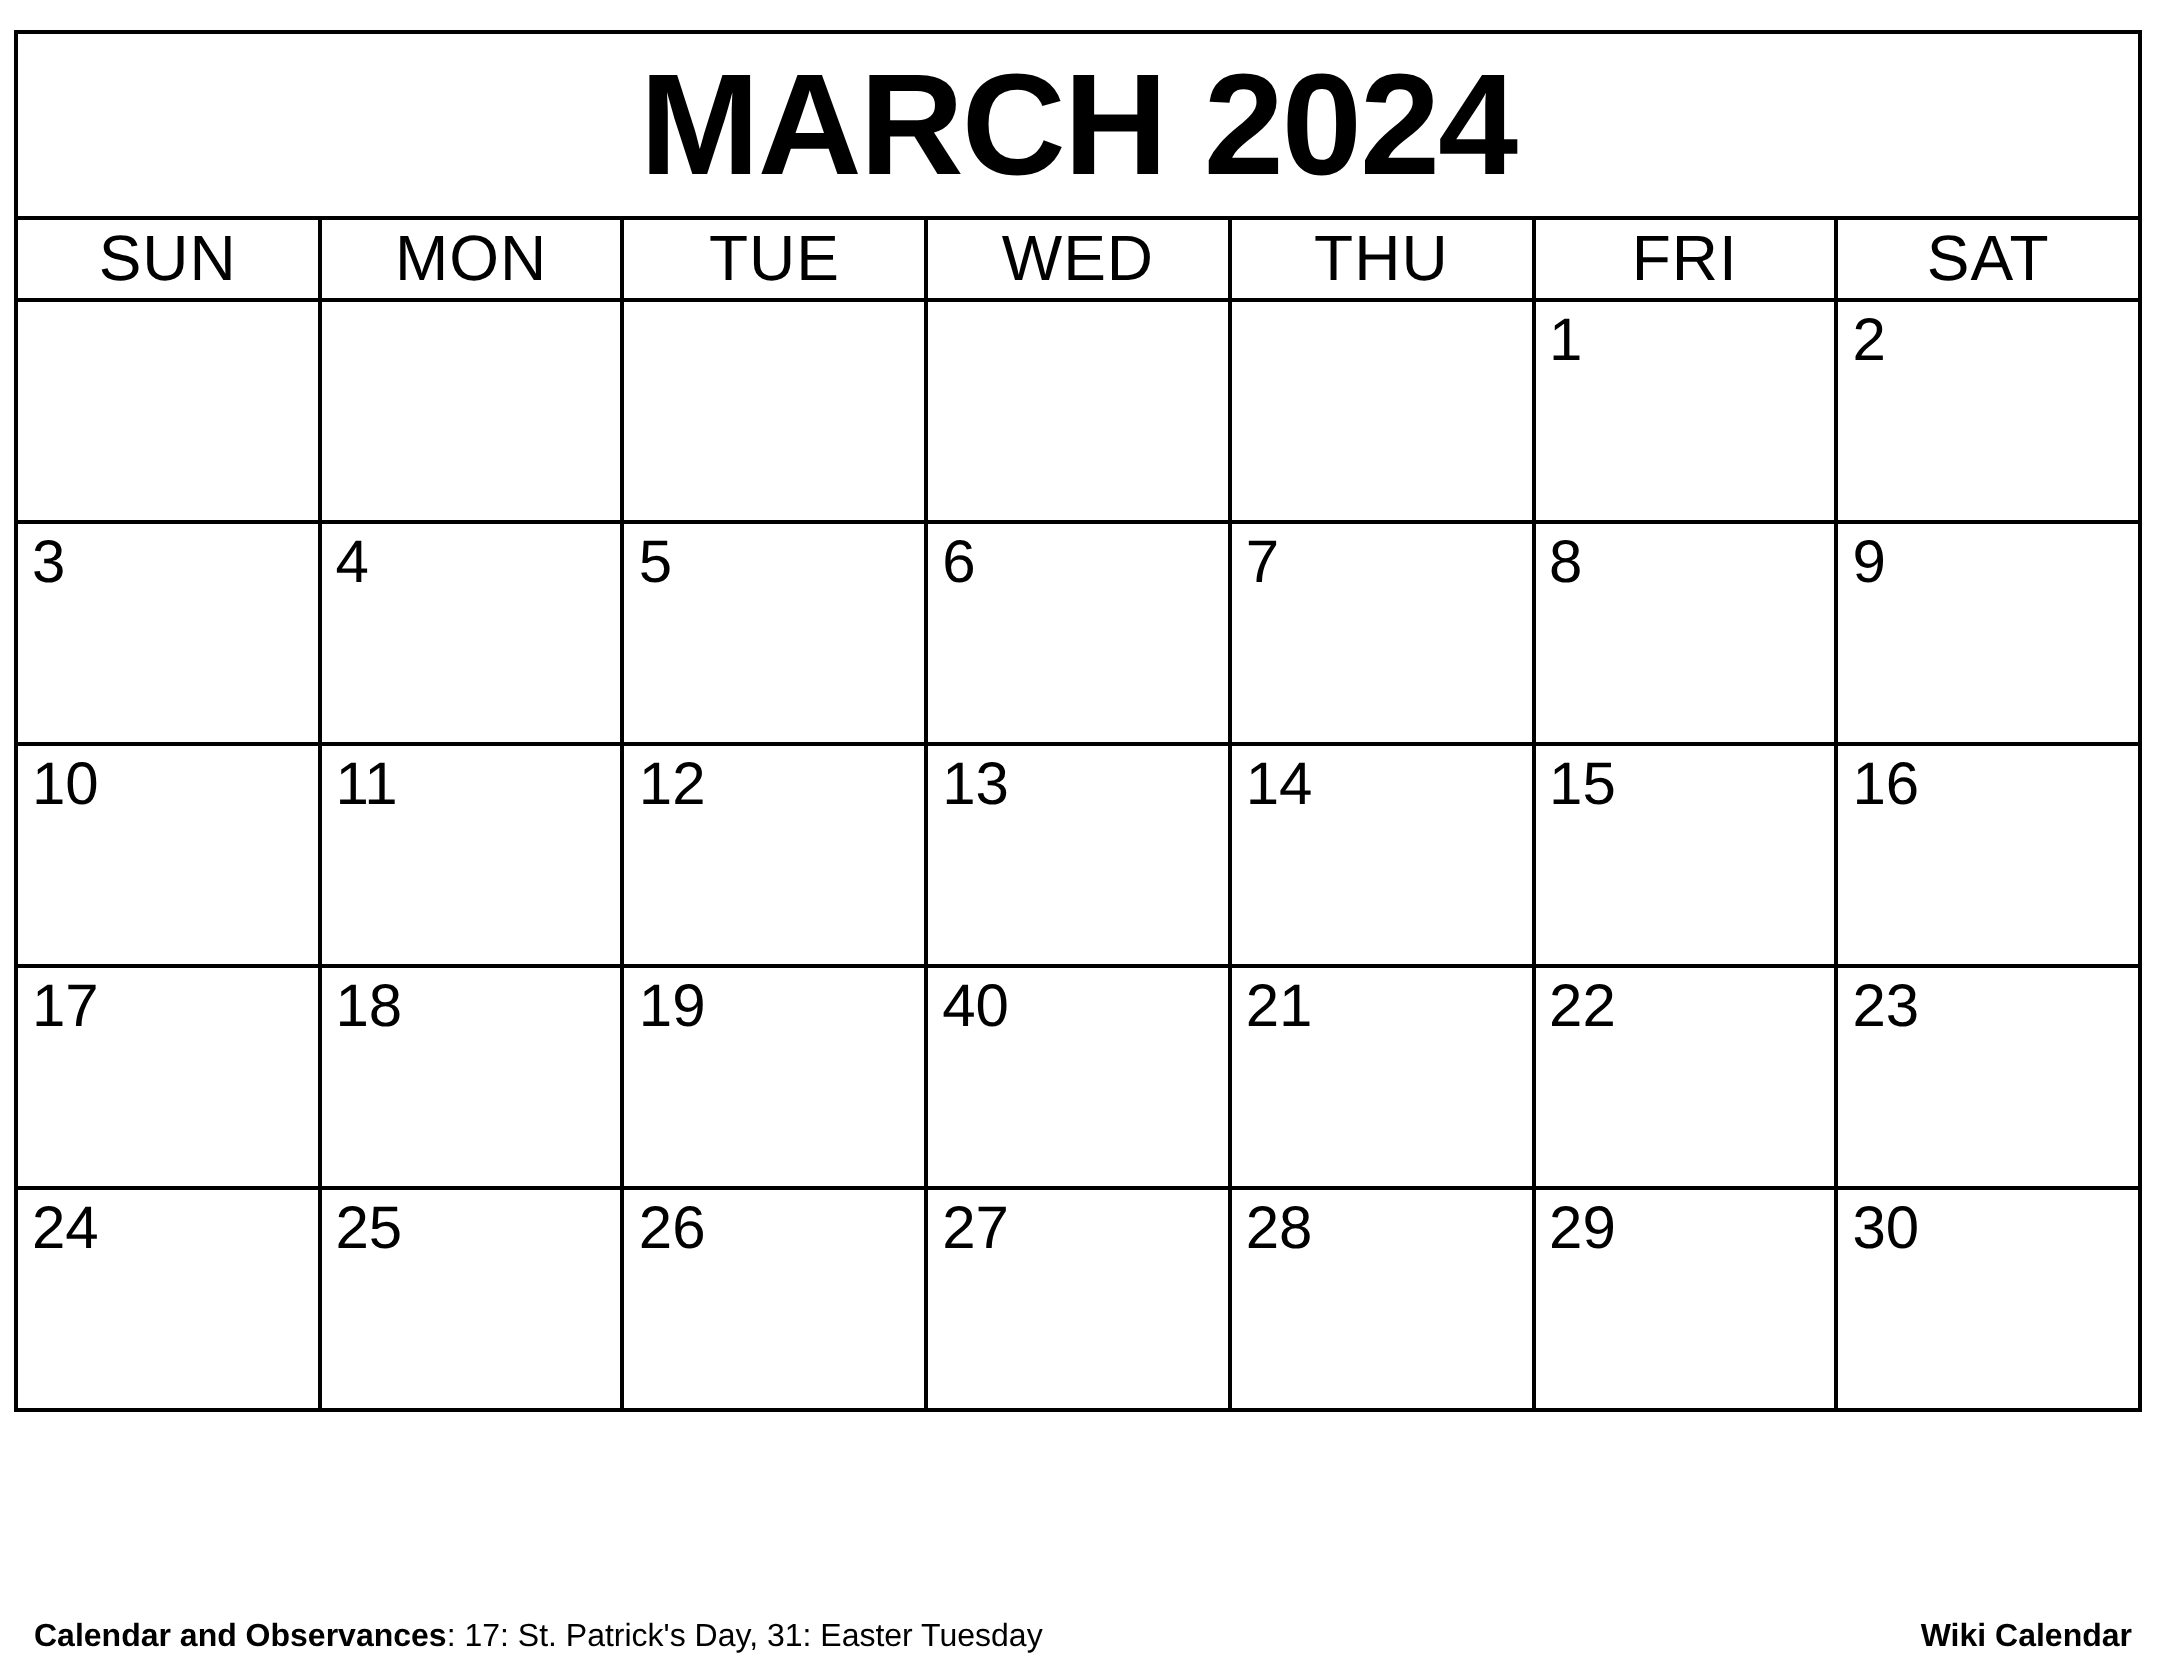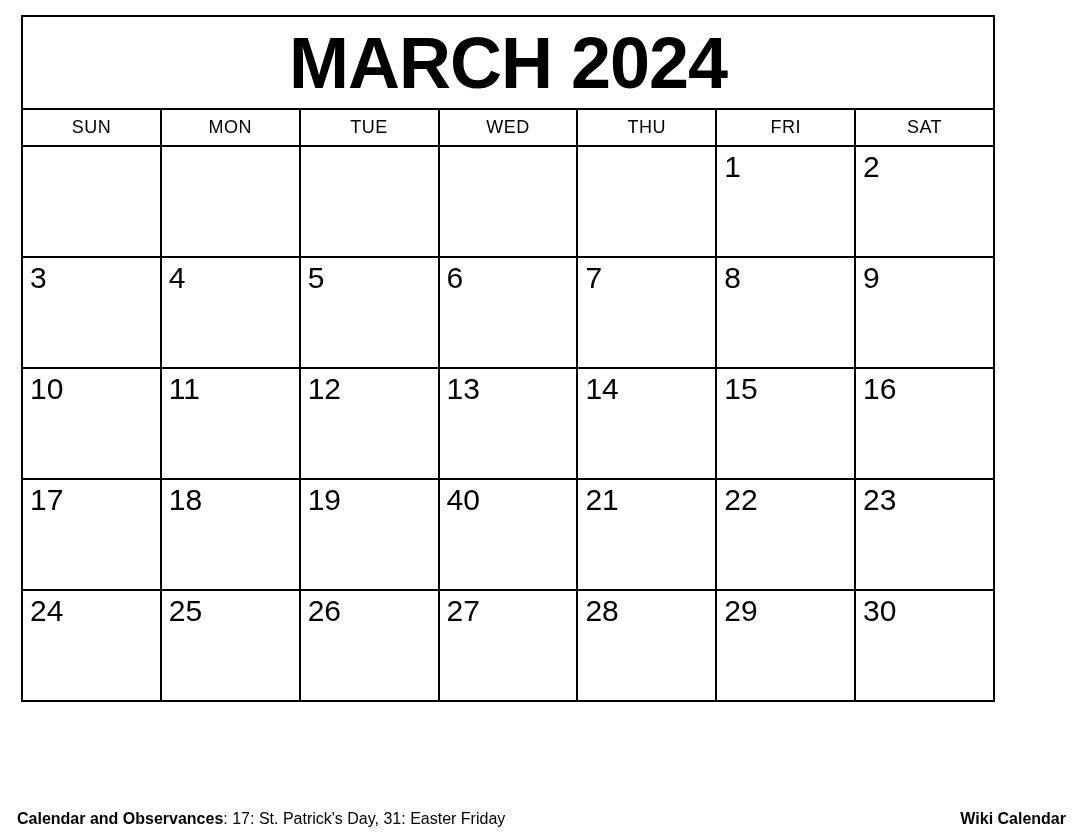--- a/index.html
+++ b/index.html
@@ -10,23 +10,23 @@
   body {
     width: 1080px;
     height: 835px;
     position: relative;
     font-family: "Liberation Sans", sans-serif;
     color: #000000;
     overflow: hidden;
   }
   .cal-wrap {
     position: absolute;
-    left: 21px;
+    left: 7px;
     top: 15px;
-    width: 974px;
+    width: 1064px;
     border-radius: 24px;
   }
   table.calendar {
     border-collapse: collapse;
     width: 100%;
     table-layout: fixed;
   }
   table.calendar td,
   table.calendar th {
     border: 2px solid #000000;
@@ -40,21 +40,21 @@
   .title-text {
     font-size: 72px;
     font-weight: bold;
     letter-spacing: -1px;
     white-space: nowrap;
   }
   .weekday-cell {
     height: 33px;
     text-align: center;
     vertical-align: middle;
-    font-size: 18px;
+    font-size: 32px;
     font-weight: normal;
     letter-spacing: 0.5px;
   }
   .day-cell {
     height: 106px;
     vertical-align: top;
     text-align: left;
     font-size: 30px;
     font-weight: normal;
     line-height: 1.1;
@@ -146,16 +146,16 @@
         <td class="day-cell">28</td>
         <td class="day-cell">29</td>
         <td class="day-cell">30</td>
       </tr>
     </tbody>
   </table>
 </div>
 
 <div class="page-footer">
   <div>
-    <span class="holidays-label">Calendar and Observances</span><span class="holidays-text">: 17: St. Patrick's Day, 31: Easter Friday</span>
+    <span class="holidays-label">Calendar and Observances</span><span class="holidays-text">: 17: St. Patrick's Day, 31: Easter Tuesday</span>
   </div>
   <div class="brand-label">Wiki Calendar</div>
 </div>
 
 </body></html>

